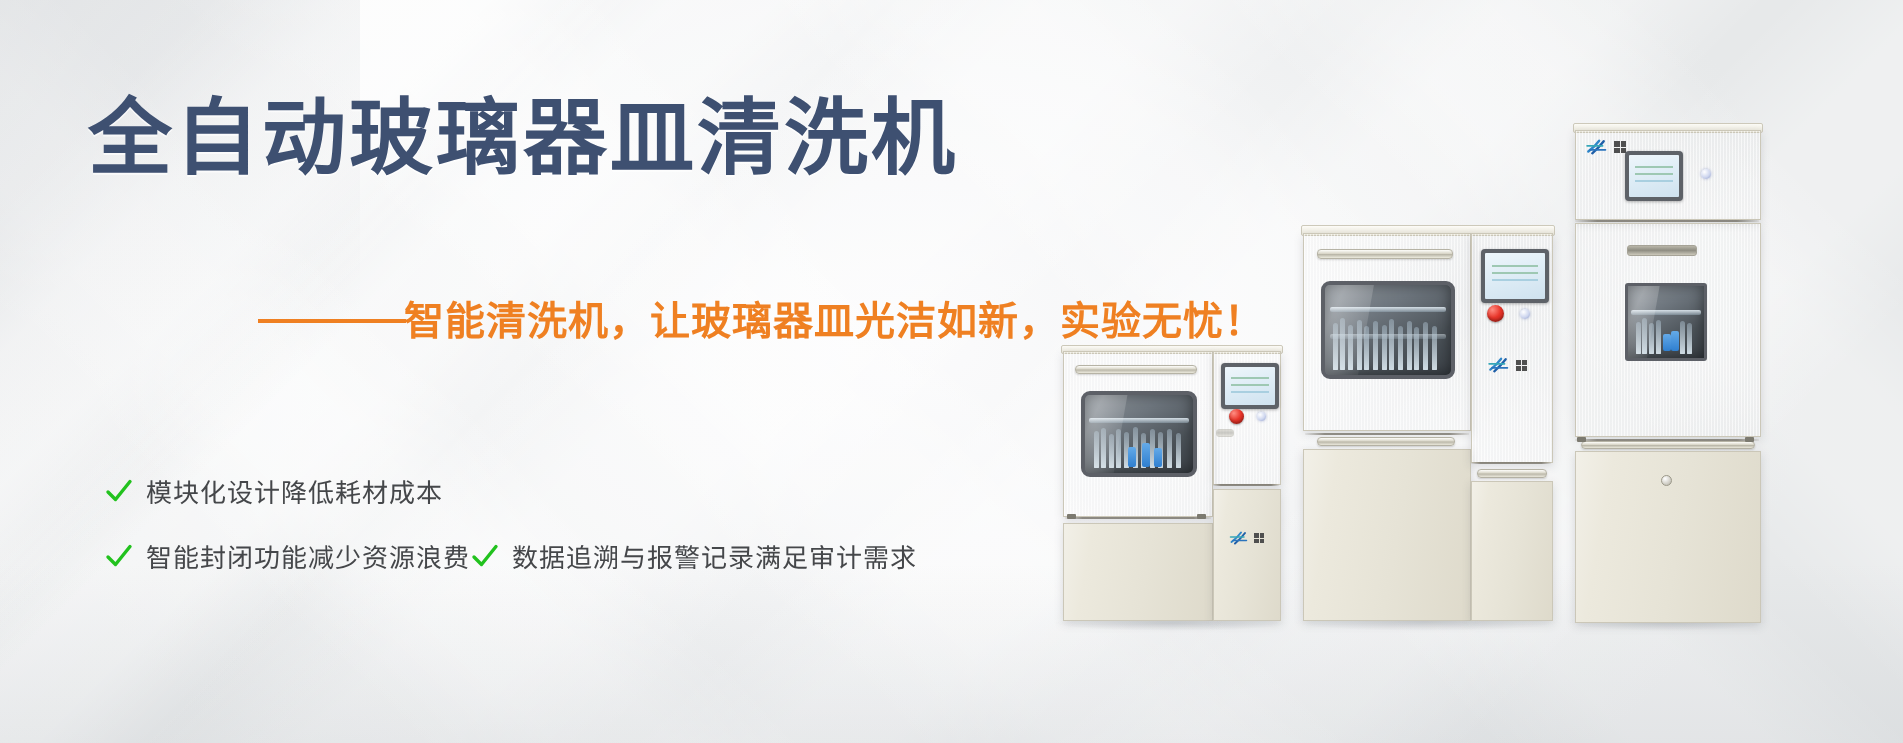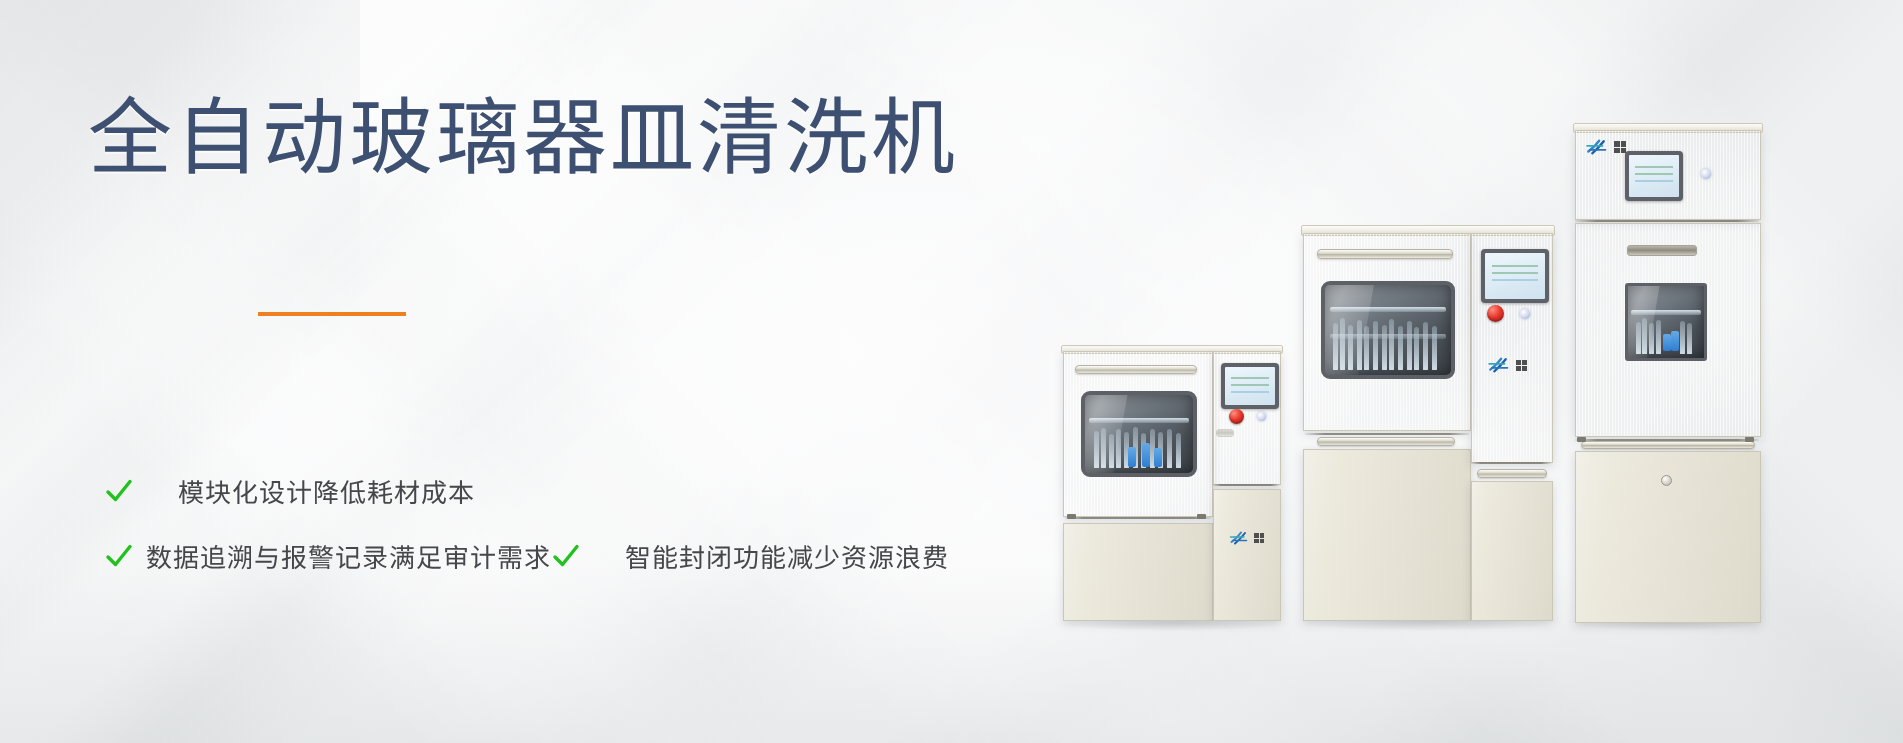--- a/index.html
+++ b/index.html
@@ -47,21 +47,21 @@
 
   
   .copy { position: absolute; left: 0; top: 0; width: 1100px; height: 743px; }
 
   .headline {
     position: absolute;
     left: 88px;
     top: 96px;
     font-size: 84px;
     line-height: 1.02;
-    font-weight: 400;
+    font-weight: 700;
     letter-spacing: 3px;
     color: #3e5071;
     white-space: nowrap;
     text-shadow: 0 2px 0 rgba(255,255,255,0.65);
   }
 
   .subhead {
     position: absolute;
     left: 258px;
     top: 289px;
@@ -88,21 +88,21 @@
   .feature-row { display: flex; margin-bottom: 28px; }
   .feature-row:last-child { margin-bottom: 0; }
   .feature {
     display: flex;
     align-items: center;
     font-size: 26px;
     color: #45474a;
     letter-spacing: 1px;
     white-space: nowrap;
   }
-  .feature.col1 { width: 366px; gap: 32px; }
+  .feature.col1 { width: 366px; }
   .check {
     width: 30px; height: 30px;
     margin-right: 12px;
     flex: 0 0 auto;
     display: inline-block;
   }
   .check svg { display: block; }
 
   
   .products { position: absolute; right: 0; top: 0; width: 860px; height: 743px; }
@@ -275,49 +275,50 @@
   </div>
   <div class="bg-shadow-l"></div>
   <div class="bg-shadow-b"></div>
 
   <div class="copy">
 
     <div class="headline">全自动玻璃器皿清洗机</div>
 
     <div class="subhead">
       <span class="dashes">————</span>
+      <span>智能清洗机，让玻璃器皿光洁如新，实验无忧！</span>
     </div>
 
     <div class="features">
       <div class="feature-row">
         <div class="feature col1">
           <span class="check">
             <svg width="30" height="30" viewBox="0 0 30 30">
               <path d="M4 16 L11.5 23.5 L26 5.5" fill="none" stroke="#22c21e" stroke-width="3.4" stroke-linecap="round" stroke-linejoin="round"></path>
             </svg>
           </span>
           <span>模块化设计降低耗材成本</span>
         </div>
       </div>
       <div class="feature-row">
+        <div class="feature col1">
+          <span class="check">
+            <svg width="30" height="30" viewBox="0 0 30 30">
+              <path d="M4 16 L11.5 23.5 L26 5.5" fill="none" stroke="#22c21e" stroke-width="3.4" stroke-linecap="round" stroke-linejoin="round"></path>
+            </svg>
+          </span>
+          <span>智能封闭功能减少资源浪费</span>
+        </div>
         <div class="feature">
           <span class="check">
             <svg width="30" height="30" viewBox="0 0 30 30">
               <path d="M4 16 L11.5 23.5 L26 5.5" fill="none" stroke="#22c21e" stroke-width="3.4" stroke-linecap="round" stroke-linejoin="round"></path>
             </svg>
           </span>
           <span>数据追溯与报警记录满足审计需求</span>
-        </div>
-        <div class="feature col1">
-          <span class="check">
-            <svg width="30" height="30" viewBox="0 0 30 30">
-              <path d="M4 16 L11.5 23.5 L26 5.5" fill="none" stroke="#22c21e" stroke-width="3.4" stroke-linecap="round" stroke-linejoin="round"></path>
-            </svg>
-          </span>
-          <span>智能封闭功能减少资源浪费</span>
         </div>
       </div>
     </div>
 
   </div>
 
   <div class="products">
 
     <div class="machine" style="left:18px; bottom:118px; width:220px; height:280px;">
 

